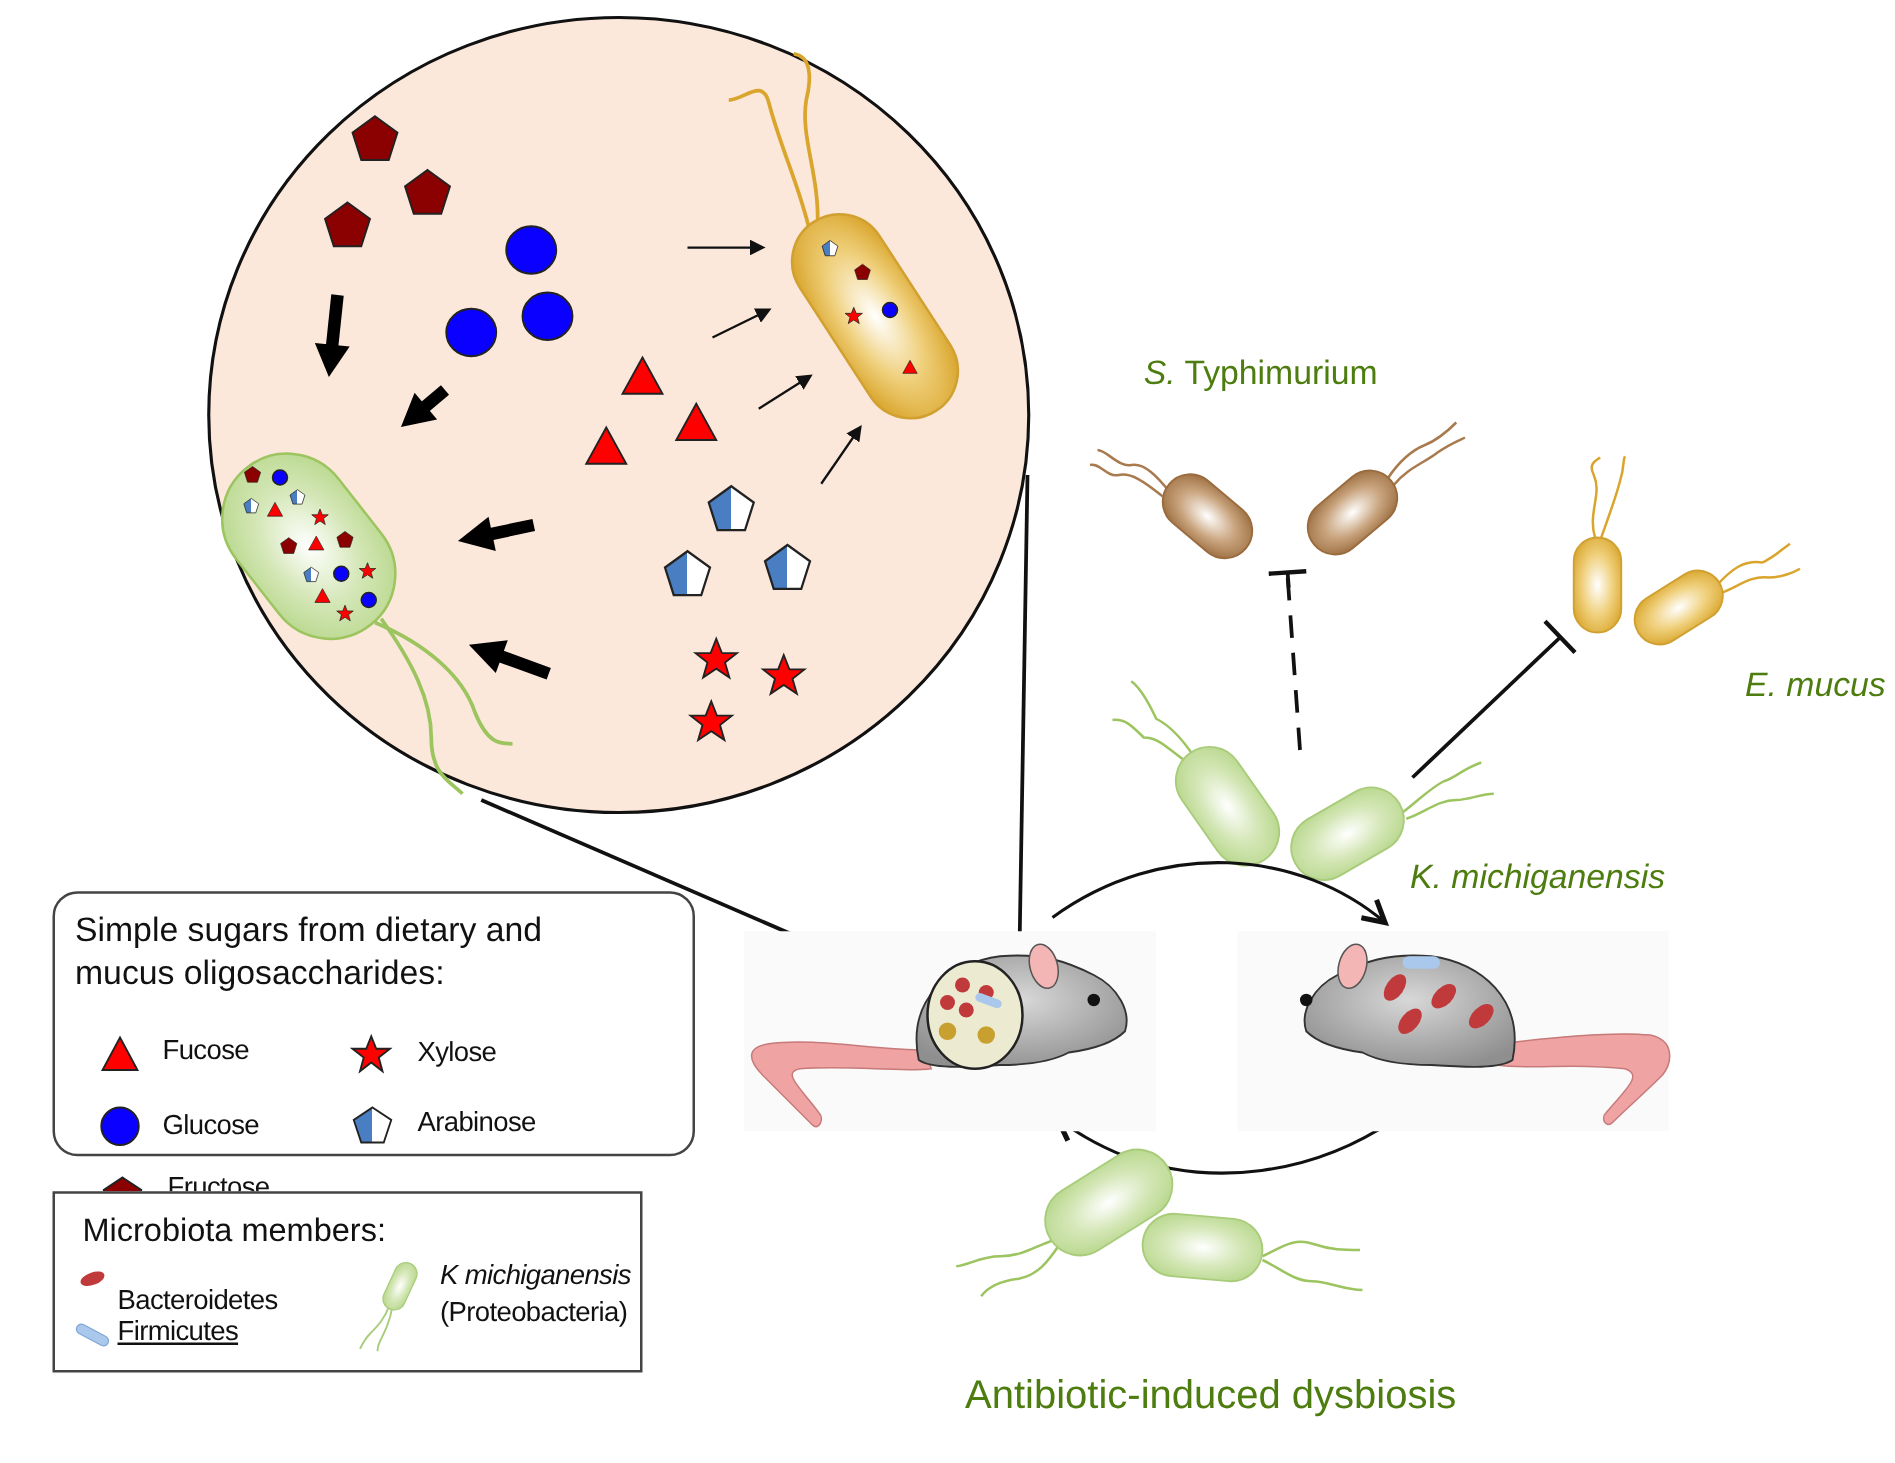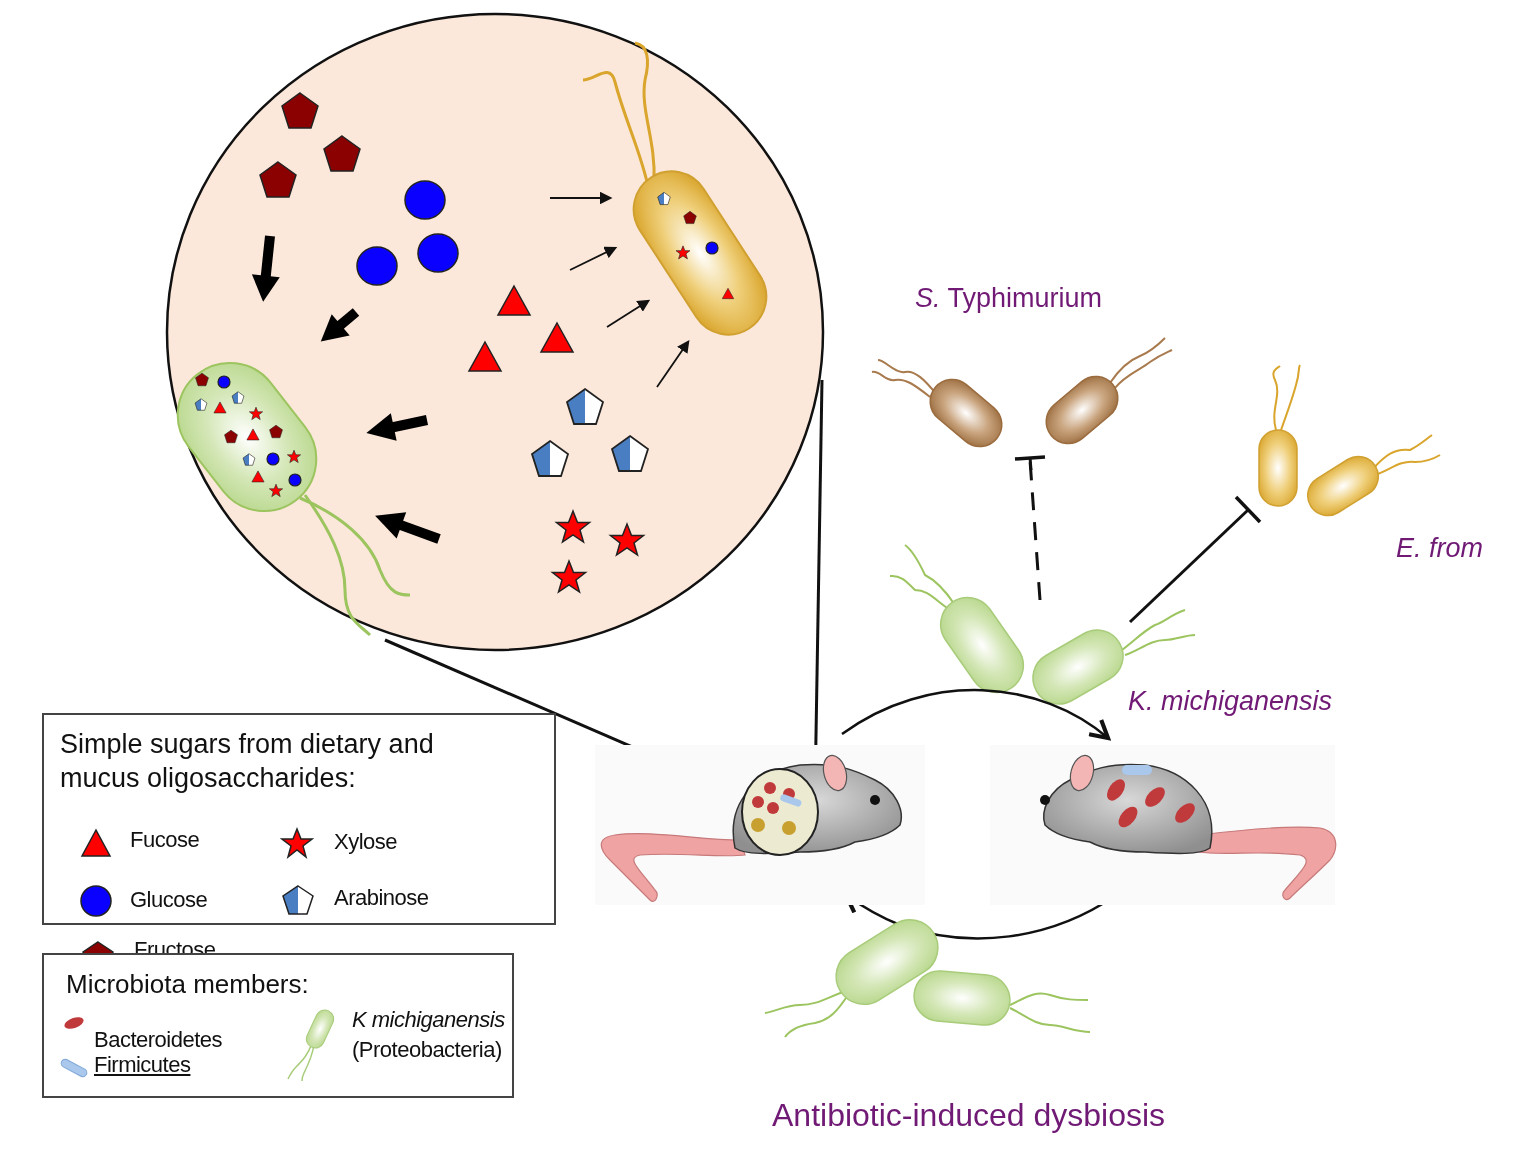--- a/index.html
+++ b/index.html
@@ -1,19 +1,19 @@
 <!DOCTYPE html>
 <html><head>
 <meta charset="utf-8">
 <style>
   html, body { margin: 0; padding: 0; background: #ffffff; }
   body { width: 1516px; height: 1170px; position: relative; overflow: hidden;
          font-family: "Liberation Sans", sans-serif; color: #111; }
   #stage { position: absolute; left: 0; top: 0; width: 1516px; height: 1170px; }
-  .lbl { position: absolute; white-space: nowrap; color: #701a75; }
+  .lbl { position: absolute; white-space: nowrap; color: #4d7c0f; }
   .legend-box { position: absolute; border: 2px solid #444; background: #fff; box-sizing: border-box; }
   .legend-title { position: absolute; font-size: 27px; line-height: 34px; }
   .legend-item { position: absolute; font-size: 22px; letter-spacing: -0.5px; }
   .it { font-style: italic; }
 </style>
 </head>
 <body>
 
 <svg id="stage" width="1516" height="1170" viewBox="0 0 1516 1170">
   <defs>
@@ -226,25 +226,25 @@
     <circle cx="1045" cy="800" r="5" fill="#111"></circle>
     <rect x="1122" y="765" width="30" height="10" rx="5" fill="#a9c8ec"></rect>
     <ellipse cx="1116" cy="790" rx="7" ry="12" fill="#c0393b" transform="rotate(35 1116 790)"></ellipse>
     <ellipse cx="1155" cy="797" rx="7" ry="12" fill="#c0393b" transform="rotate(45 1155 797)"></ellipse>
     <ellipse cx="1128" cy="817" rx="7" ry="12" fill="#c0393b" transform="rotate(40 1128 817)"></ellipse>
     <ellipse cx="1185" cy="813" rx="7" ry="12" fill="#c0393b" transform="rotate(45 1185 813)"></ellipse>
   </g>
 </svg>
 
 <div class="lbl" style="left:915px;top:283px;font-size:27px;"><span class="it">S.</span><span> Typhimurium</span></div>
-<div class="lbl it" style="left:1396px;top:533px;font-size:27px;">E. from</div>
+<div class="lbl it" style="left:1396px;top:533px;font-size:27px;">E. mucus</div>
 <div class="lbl it" style="left:1128px;top:686px;font-size:27px;">K. michiganensis</div>
 <div class="lbl" style="left:772px;top:1097px;font-size:32px;">Antibiotic-induced dysbiosis</div>
 
-<div class="legend-box" style="left:42px;top:713px;width:514px;height:212px;">
+<div class="legend-box" style="left:42px;top:713px;width:514px;height:212px;border-radius:20px;">
   <div class="legend-title" style="left:16px;top:12px;">Simple sugars from dietary and</div>
   <div class="legend-title" style="left:16px;top:46px;">mucus oligosaccharides:</div>
 
   <svg style="position:absolute;left:34px;top:112px;" width="36" height="32">
       <path d="M18,3 L32,29 L4,29 Z" fill="#ff0000" stroke="#222" stroke-width="1.5"></path>
     </svg>
   <div class="legend-item" style="left:86px;top:112px;">Fucose</div>
 
   <svg style="position:absolute;left:236px;top:112px;" width="34" height="32">
       <path d="M17,2 L21,12 L32,12 L23,19 L26,30 L17,23 L8,30 L11,19 L2,12 L13,12 Z" fill="#ff0000" stroke="#222" stroke-width="1.5"></path>

